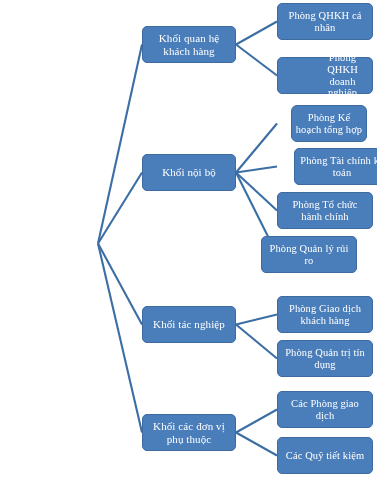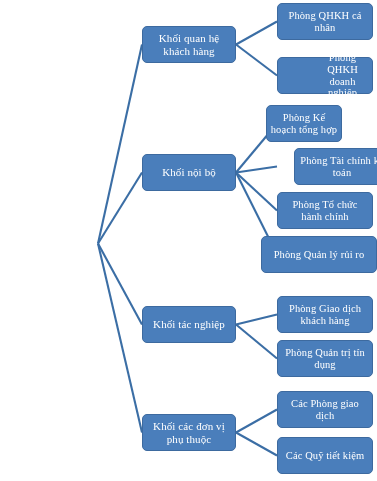--- a/index.html
+++ b/index.html
@@ -82,30 +82,30 @@
   <div class="node level1" id="l1-3" style="left: 142px; top: 414px; width: 94px; height: 37px;">
     <span>Khối các đơn vị phụ thuộc</span>
   </div>
 
   <div class="node level2" id="l2-0" style="left: 277px; top: 3px; width: 96px; height: 37px;">
     <span>Phòng QHKH  cá nhân</span>
   </div>
   <div class="node level2" id="l2-1" style="left: 277px; top: 57px; width: 96px; height: 37px; padding-left: 38px;">
     <span>Phòng QHKH doanh nghiệp</span>
   </div>
-  <div class="node level2" id="l2-2" style="left: 266px; top: 105px; width: 76px; height: 37px;">
+  <div class="node level2" id="l2-2" style="left: 291px; top: 105px; width: 76px; height: 37px; border-radius: 6px;">
     <span>Phòng Kế hoạch tổng hợp</span>
   </div>
   <div class="node level2" id="l2-3" style="left: 294px; top: 148px; width: 96px; height: 37px;">
     <span>Phòng Tài chính kế toán</span>
   </div>
   <div class="node level2" id="l2-4" style="left: 277px; top: 192px; width: 96px; height: 37px;">
     <span>Phòng Tổ chức hành chính</span>
   </div>
-  <div class="node level2" id="l2-5" style="left: 261px; top: 236px; width: 116px; height: 37px;">
+  <div class="node level2" id="l2-5" style="left: 261px; top: 236px; width: 96px; height: 37px;">
     <span>Phòng Quản lý rủi ro</span>
   </div>
   <div class="node level2" id="l2-6" style="left: 277px; top: 296px; width: 96px; height: 37px;">
     <span>Phòng Giao dịch khách hàng</span>
   </div>
   <div class="node level2" id="l2-7" style="left: 277px; top: 340px; width: 96px; height: 37px;">
     <span>Phòng Quản trị tín dụng</span>
   </div>
   <div class="node level2" id="l2-8" style="left: 277px; top: 391px; width: 96px; height: 37px;">
     <span>Các Phòng giao dịch</span>

